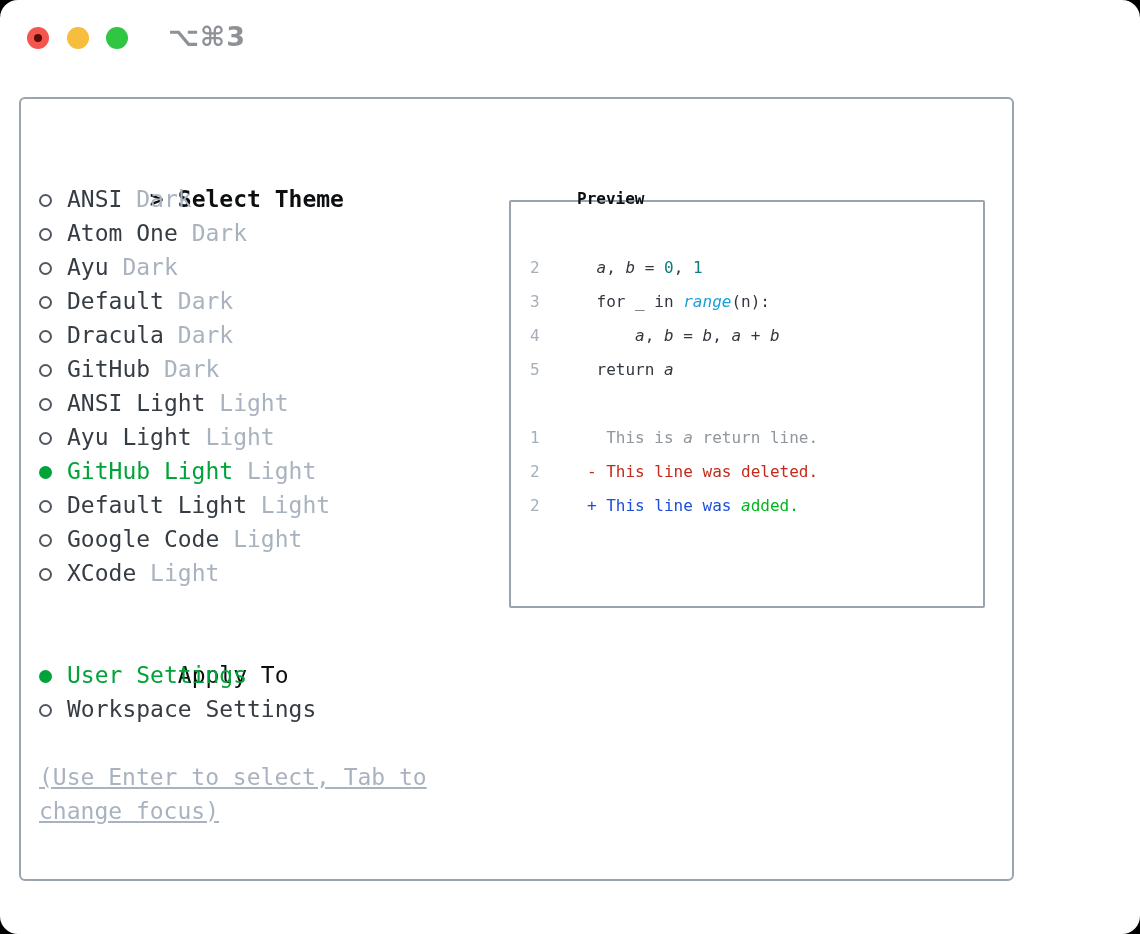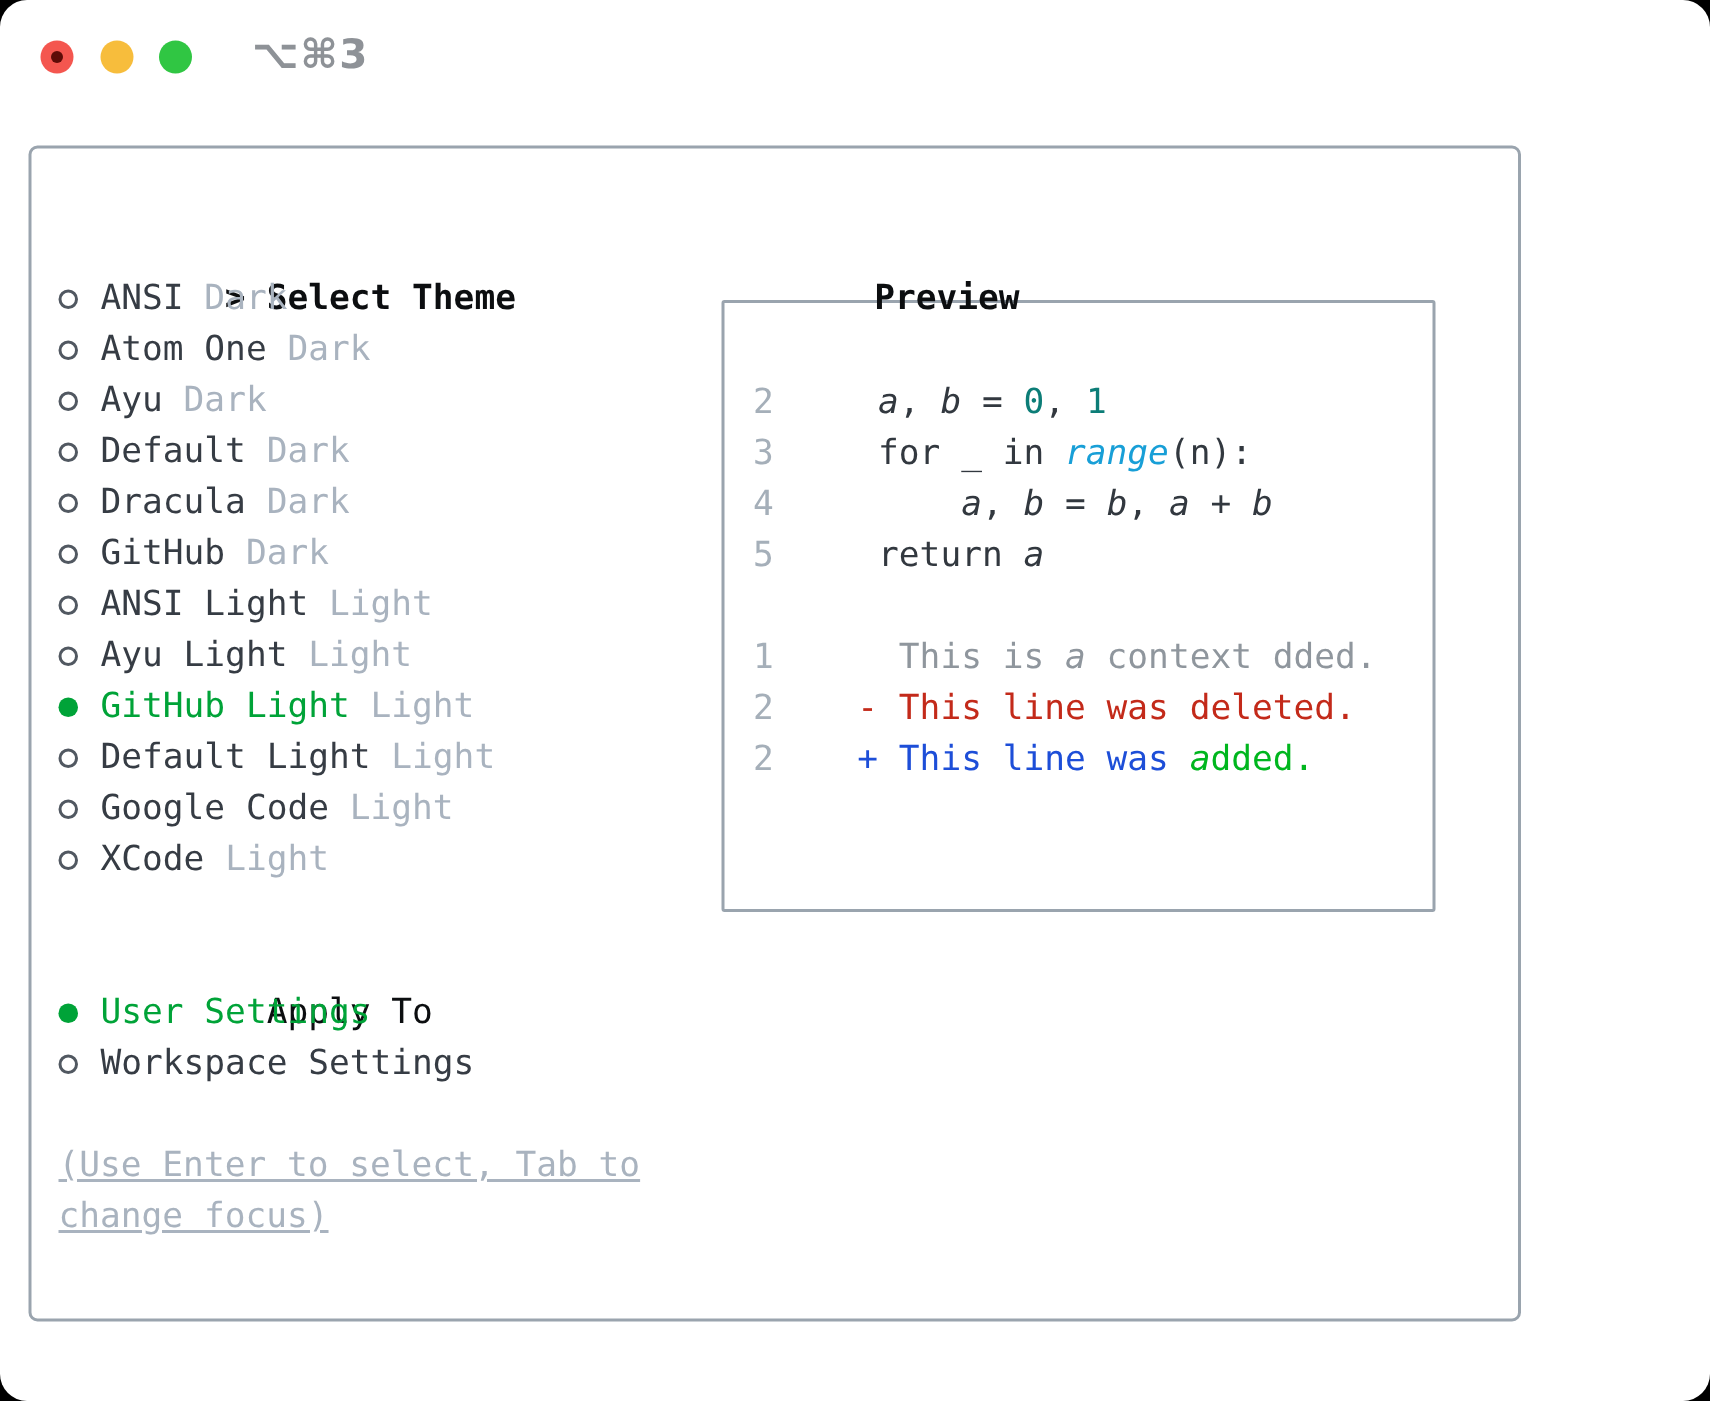--- a/index.html
+++ b/index.html
@@ -40,22 +40,22 @@
   .hdr2{color:#0c0e10;}
   .co{
     display:inline-block;width:13px;height:13px;border-radius:50%;
     border:2px solid #515861;box-sizing:border-box;margin-top:10px;
   }
   .co.sel{border:none;}
   .spacer{height:34px;}
   .help{color:#a9b3bf;width:432px;line-height:34px;white-space:normal;text-decoration:underline;}
   
   .preview-col{
-    position:absolute;left:451px;top:49px;
-    font-size:23px;line-height:34px;
+    position:absolute;left:479px;top:49px;
+    font-size:16px;line-height:34px;
   }
   .phdr-row{height:34px;}
   .preview-box{
     margin-top:18px;margin-left:9px;width:476px;height:408px;
     border:2px solid #9aa4ae;border-radius:2px;box-sizing:border-box;
     padding:49px 0 0 19px;overflow:hidden;background:#fff;
   }
   .pline{height:34px;white-space:pre;}
   .lnum{display:inline-block;width:28px;}
 </style>
@@ -115,21 +115,21 @@
       <div class="row phdr-row">
         <span class="hdr">Preview</span>
       </div>
       <div class="preview-box">
         <div id="code">
             <div class="pline"><span class="lnum" style="color: rgb(165, 175, 185);">2</span><span style="color: rgb(50, 56, 63);">    </span><span style="color: rgb(50, 56, 63); font-style: italic;">a</span><span style="color: rgb(50, 56, 63);">, </span><span style="color: rgb(50, 56, 63); font-style: italic;">b</span><span style="color: rgb(50, 56, 63);"> = </span><span style="color: rgb(12, 125, 119);">0</span><span style="color: rgb(50, 56, 63);">, </span><span style="color: rgb(12, 125, 119);">1</span></div>
             <div class="pline"><span class="lnum" style="color: rgb(165, 175, 185);">3</span><span style="color: rgb(50, 56, 63);">    for _ in </span><span style="color: rgb(24, 159, 215); font-style: italic;">range</span><span style="color: rgb(50, 56, 63);">(n):</span></div>
             <div class="pline"><span class="lnum" style="color: rgb(165, 175, 185);">4</span><span style="color: rgb(50, 56, 63);">        </span><span style="color: rgb(50, 56, 63); font-style: italic;">a</span><span style="color: rgb(50, 56, 63);">, </span><span style="color: rgb(50, 56, 63); font-style: italic;">b</span><span style="color: rgb(50, 56, 63);"> = </span><span style="color: rgb(50, 56, 63); font-style: italic;">b</span><span style="color: rgb(50, 56, 63);">, </span><span style="color: rgb(50, 56, 63); font-style: italic;">a</span><span style="color: rgb(50, 56, 63);"> + </span><span style="color: rgb(50, 56, 63); font-style: italic;">b</span></div>
             <div class="pline"><span class="lnum" style="color: rgb(165, 175, 185);">5</span><span style="color: rgb(50, 56, 63);">    return </span><span style="color: rgb(50, 56, 63); font-style: italic;">a</span></div>
             <div class="pline"><span class="lnum" style="color: rgb(165, 175, 185);"></span></div>
-            <div class="pline"><span class="lnum" style="color: rgb(165, 175, 185);">1</span><span style="color: rgb(143, 150, 157);">     This is </span><span style="color: rgb(143, 150, 157); font-style: italic;">a</span><span style="color: rgb(143, 150, 157);"> context dded.</span></div>
+            <div class="pline"><span class="lnum" style="color: rgb(165, 175, 185);">1</span><span style="color: rgb(143, 150, 157);">     This is </span><span style="color: rgb(143, 150, 157); font-style: italic;">a</span><span style="color: rgb(143, 150, 157);"> return line.</span></div>
             <div class="pline"><span class="lnum" style="color: rgb(165, 175, 185);">2</span><span style="color: rgb(195, 42, 26);">   - This line was deleted.</span></div>
             <div class="pline"><span class="lnum" style="color: rgb(165, 175, 185);">2</span><span style="color: #1d4ed8;">   + This line was </span><span style="color: rgb(0, 182, 30); font-style: italic;">a</span><span style="color: rgb(0, 182, 30);">dded.</span></div>
           </div>
       </div>
     </div>
 
   </div>
 </div>
 
 </body></html>

